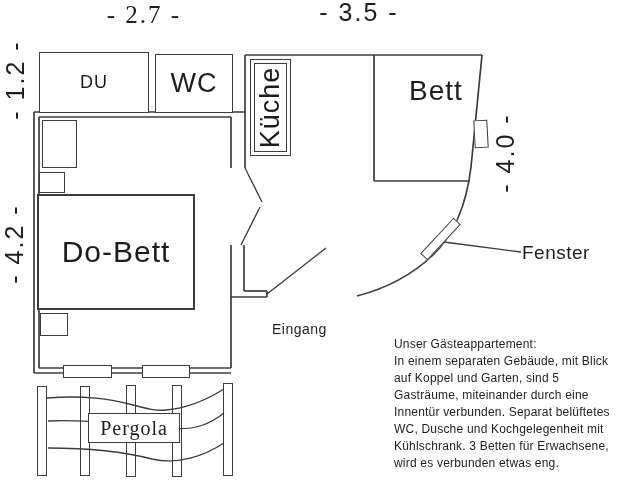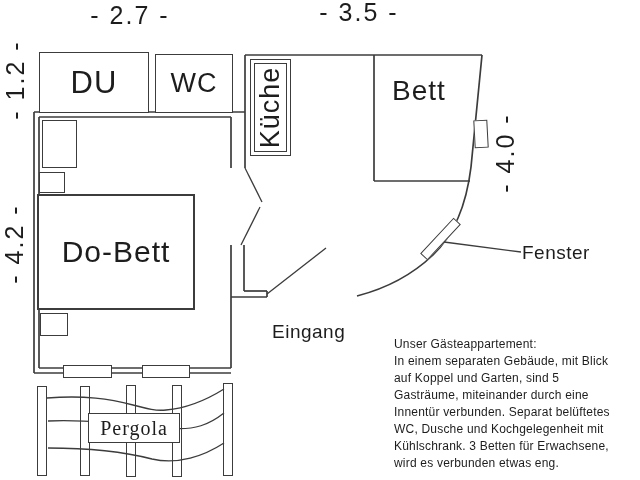--- a/index.html
+++ b/index.html
@@ -55,31 +55,31 @@
 
     <path class="w" d="M245,55 L482,55"></path>
 
     <path class="w" d="M374,55 L374,181"></path>
     <path class="w" d="M374,181 L470,181"></path>
 
     <path class="w" d="M482,55 L471,167 C467,200 456,233 433,255 C412,275 388,288 357,296"></path>
   </svg>
 
   <div class="box thinb z1" style="left:39px;top:52px;width:110px;height:61px;">
-    <span class="roomlabel" style="font-size:31px;">DU</span>
+    <span class="roomlabel" style="font-size:18px;">DU</span>
   </div>
   <div class="box thinb z1" style="left:155px;top:54px;width:78px;height:59px;text-align:center;">
     <span class="roomlabel" style="font-size:27px;">WC</span>
   </div>
   <div class="box thinb z1" style="left:250px;top:59px;width:41px;height:97px;">
     <div class="kueche-inner">
       <span class="roomlabel">Küche</span>
     </div>
   </div>
-  <div class="lbl center z4" style="left:419px;top:91px;font-size:28px;letter-spacing:1px;">Bett</div>
+  <div class="lbl center z4" style="left:436px;top:91px;font-size:28px;letter-spacing:1px;">Bett</div>
   <div class="box z1" style="left:37px;top:194px;width:158px;height:116px;">
     <span class="roomlabel" style="font-size:30px;text-align:center;">Do-Bett</span>
   </div>
   <div class="box thinb z1" style="left:42px;top:120px;width:35px;height:48px;"></div>
   <div class="box thinb z1" style="left:39px;top:172px;width:26px;height:21px;"></div>
   <div class="box thinb z1" style="left:40px;top:313px;width:28px;height:23px;"></div>
 
   <div class="box thinb z1" style="left:63px;top:365px;width:49px;height:13px;"></div>
   <div class="box thinb z1" style="left:142px;top:365px;width:48px;height:13px;"></div>
   <div class="box thinb z1" style="left:474px;top:120px;width:14px;height:28px;transform:rotate(-3deg);"></div>
@@ -95,27 +95,27 @@
     <path class="thin" d="M47,398 C85,395 110,399 133,405 C148,409 156,411 166,410 C190,408 208,399 224,389"></path>
     <path class="thin" d="M48,421 C90,419 140,425 168,428 C195,431 210,424 224,413"></path>
     <path class="thin" d="M48,448 C85,448 125,452 152,459 C178,465 204,456 224,443"></path>
     <path class="thin" d="M521,252 L444,242"></path>
   </svg>
 
   <div class="box thinb z3" style="left:88px;top:413px;width:92px;height:30px;font-family:Liberation Serif, serif;">
     <span class="roomlabel" style="font-size:20px;">Pergola</span>
   </div>
 
-  <div class="lbl dim center z4" style="left:130px;top:15px;">- 2.7 -</div>
+  <div class="lbl dim center z4" style="left:144px;top:15px;font-family:Liberation Serif, serif;">- 2.7 -</div>
   <div class="lbl dim center z4" style="left:359px;top:12px;">- 3.5 -</div>
   <div class="lbl dim vert z4" style="left:15px;top:80px;">- 1.2 -</div>
   <div class="lbl dim vert z4" style="left:14px;top:244px;">- 4.2 -</div>
   <div class="lbl dim vert z4" style="left:505px;top:153px;">- 4.0 -</div>
 
-  <div class="lbl z4" style="left:272px;top:321px;font-size:19px;letter-spacing:0.5px;">Eingang</div>
+  <div class="lbl z4" style="left:272px;top:321px;font-size:14px;letter-spacing:0.5px;">Eingang</div>
   <div class="lbl z4" style="left:522px;top:242px;font-size:19px;letter-spacing:0.5px;">Fenster</div>
 
   <div class="about z4">
     <div>Unser Gästeappartement:</div>
     <div>In einem separaten Gebäude, mit Blick</div>
     <div>auf Koppel und Garten, sind 5</div>
     <div>Gasträume, miteinander durch eine</div>
     <div>Innentür verbunden. Separat belüftetes</div>
     <div>WC, Dusche und Kochgelegenheit mit</div>
     <div>Kühlschrank. 3 Betten für Erwachsene,</div>

